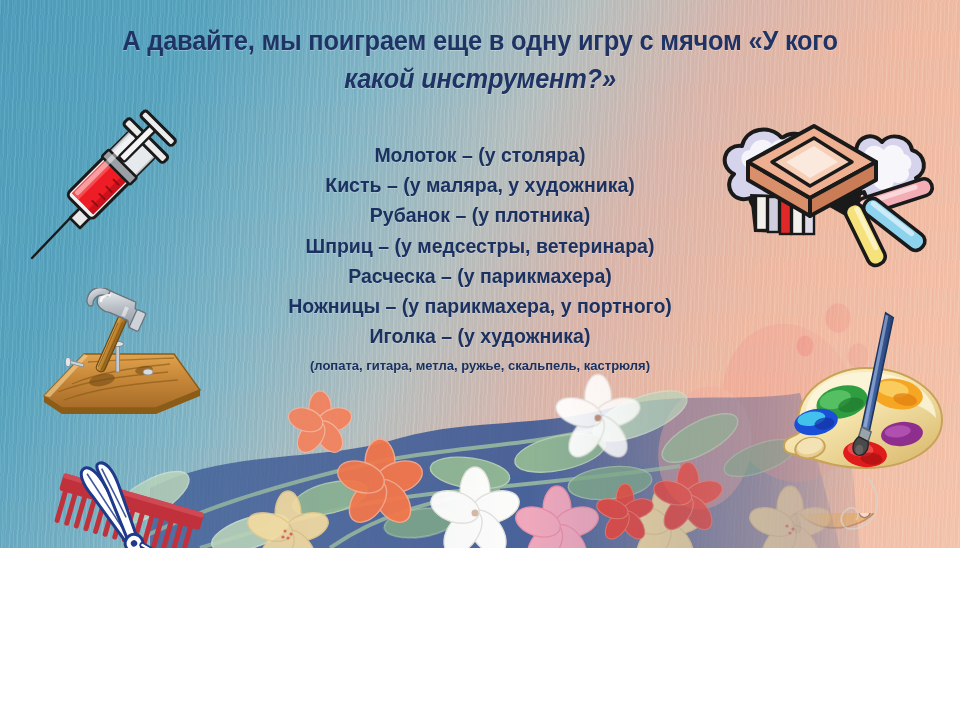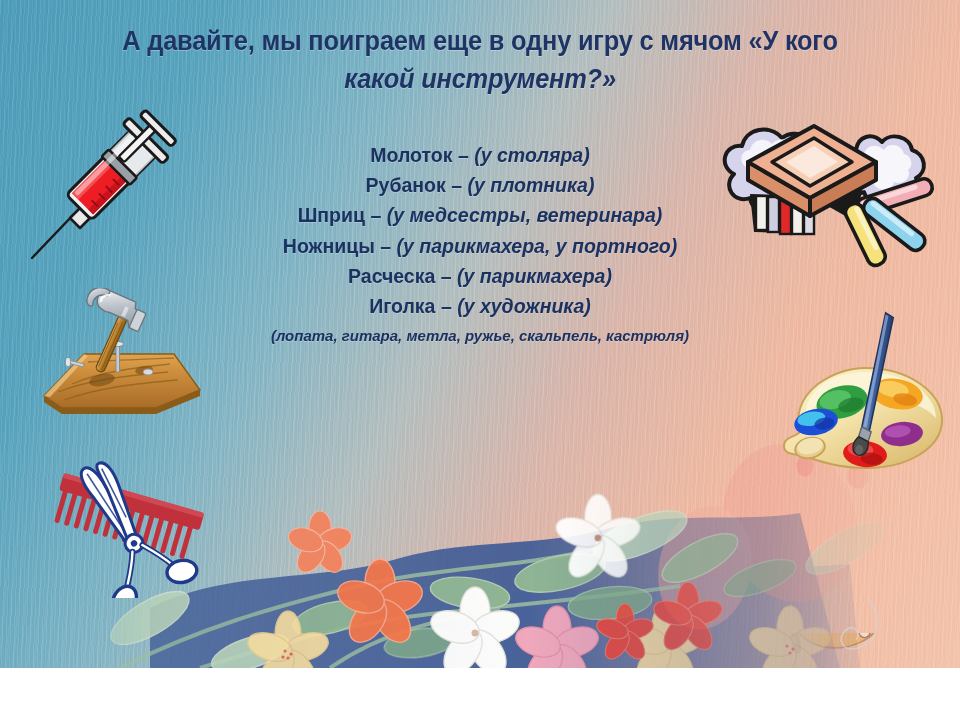--- a/index.html
+++ b/index.html
@@ -2,21 +2,21 @@
 <html lang="ru"><head>
 <meta charset="utf-8">
 <title>Slide</title>
 <style>
   html,body{margin:0;padding:0;}
   body{
     width:960px;height:720px;overflow:hidden;
     font-family:"Liberation Sans","DejaVu Sans",sans-serif;
   }
   #slide{
-    position:relative;width:960px;height:668px;overflow:hidden;
+    position:relative;width:960px;height:548px;overflow:hidden;
     background:
       linear-gradient(118deg,
         #4e9ab8 0%,
         #57a1bc 17%,
         #7fb3c4 33%,
         #b3bdbd 47%,
         #d9b4a9 60%,
         #eeb8a0 74%,
         #f2bda4 88%,
         #f3c2aa 100%);
@@ -44,22 +44,22 @@
   #title .ital{font-style:italic;}
   
   #list{
     position:absolute;left:130px;top:140px;width:700px;
     text-align:center;color:#1b3160;
     font-weight:bold;font-size:19.5px;line-height:30.2px;
     text-shadow:0 1px 0 rgba(255,255,255,.22);
     z-index:30;
   }
   #list .ln{white-space:nowrap;}
-  #list .ans{font-style:italic;}
-  #list .tail{font-style:italic;font-size:15px;}
+  #list .ans{}
+  #list .tail{font-size:13px;}
   
   .art{position:absolute;z-index:20;}
   
   #syringe{left:18px;top:82px;width:180px;height:190px;}
   
   #eraser{left:706px;top:88px;width:250px;height:180px;}
   
   #hammer{left:28px;top:288px;width:186px;height:140px;}
   
   #comb{left:42px;top:452px;width:170px;height:146px;}
@@ -577,30 +577,33 @@
   <div id="title">
     <div>А давайте, мы поиграем еще в одну игру с мячом «У кого</div>
     <div class="ital">какой инструмент?»</div>
   </div>
 
   <div id="list">
     <div class="ln">
       <span>Молоток</span><span> – </span><span class="ans">(у столяра)</span>
     </div>
     <div class="ln">
+      <span>Кисть</span><span> – </span><span class="ans">(у маляра, у художника)</span>
+    </div>
+    <div class="ln">
       <span>Рубанок</span><span> – </span><span class="ans">(у плотника)</span>
     </div>
     <div class="ln">
       <span>Шприц</span><span> – </span><span class="ans">(у медсестры, ветеринара)</span>
     </div>
     <div class="ln">
-      <span>Ножницы</span><span> – </span><span class="ans">(у парикмахера, у портного)</span>
+      <span>Расческа</span><span> – </span><span class="ans">(у парикмахера)</span>
     </div>
     <div class="ln">
-      <span>Расческа</span><span> – </span><span class="ans">(у парикмахера)</span>
+      <span>Ножницы</span><span> – </span><span class="ans">(у парикмахера, у портного)</span>
     </div>
     <div class="ln">
       <span>Иголка</span><span> – </span><span class="ans">(у художника)</span>
     </div>
     <div class="ln tail">(лопата, гитара, метла, ружье, скальпель, кастрюля)</div>
   </div>
 
 </div>
 
 </body></html>

